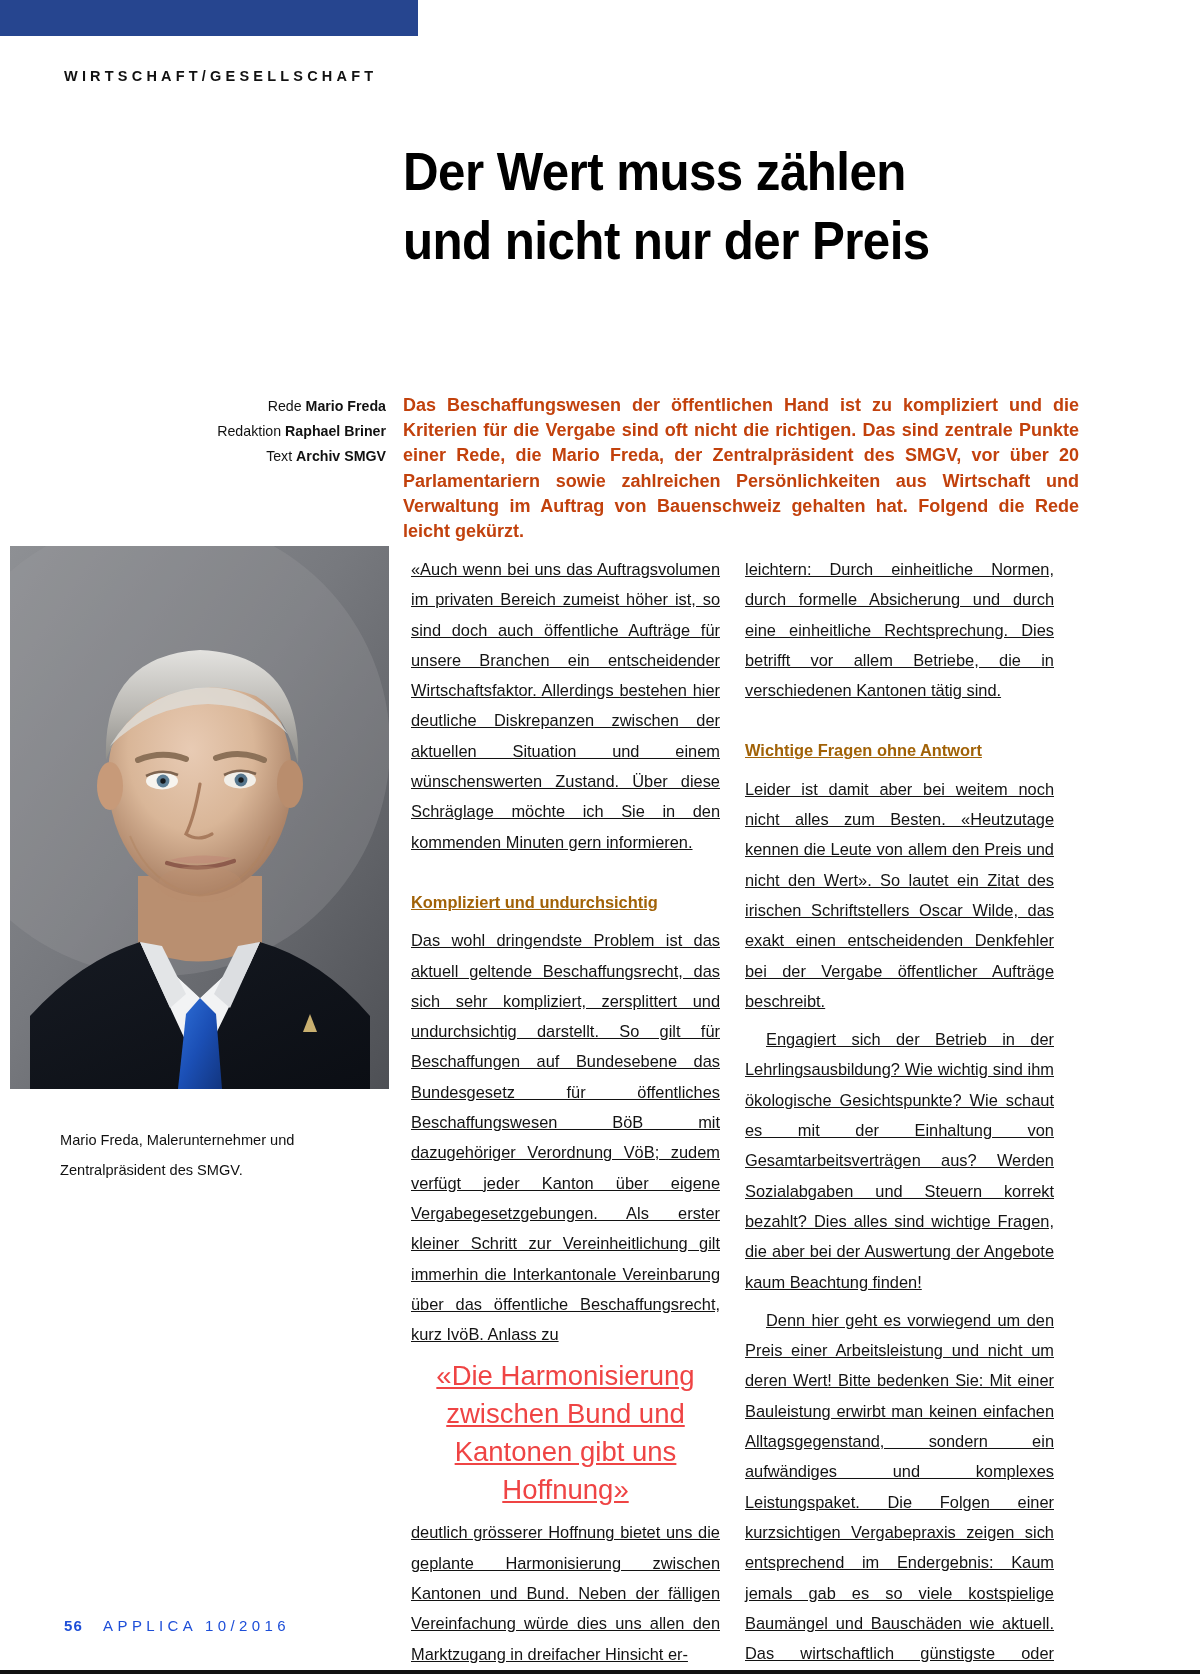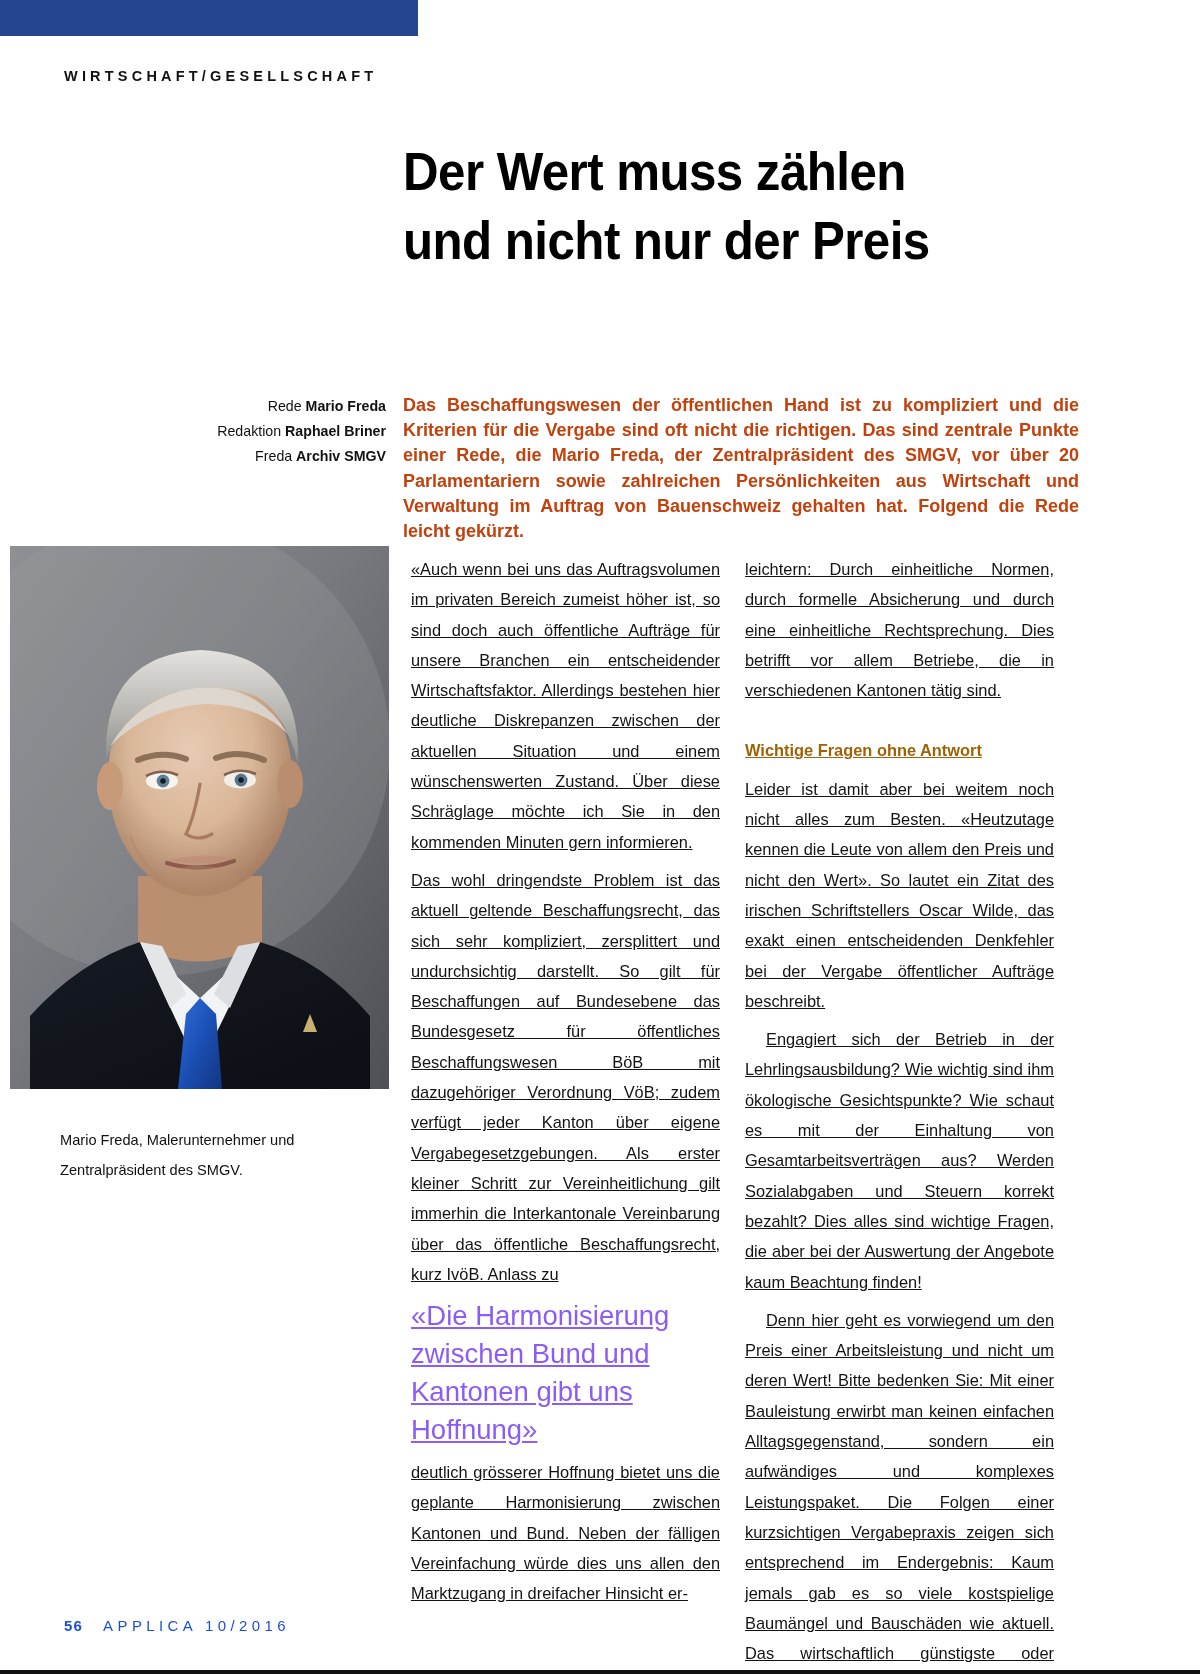--- a/index.html
+++ b/index.html
@@ -124,25 +124,25 @@
     margin: 0;
     font-weight: bold;
     text-align: left;
     color: #a16207;
   }
   .subhead.spaced { margin-top: 30px; }
 
   
   .pullquote {
     margin: 34px 0 30px 0;
-    text-align: left;
+    text-align: center;
     font-size: 27.5px;
     line-height: 38px;
     font-weight: normal;
-    color: #8b5cf6;
+    color: #ef4444;
     text-indent: 0;
   }
 
   
   .footer {
     position: absolute;
     left: 64px;
     bottom: 40px;
     font-size: 15px;
     color: #1d4ed8;
@@ -179,21 +179,21 @@
 <div class="byline">
   <div>
     <span class="b-label">Rede</span>
     <span class="b-name">Mario Freda</span>
   </div>
   <div>
     <span class="b-label">Redaktion</span>
     <span class="b-name">Raphael Briner</span>
   </div>
   <div>
-    <span class="b-label">Freda</span>
+    <span class="b-label">Text</span>
     <span class="b-name">Archiv SMGV</span>
   </div>
 </div>
 
 <div class="lead">Das Beschaffungswesen der öffentlichen Hand ist zu kompliziert und die Kriterien für die Vergabe sind oft nicht die richtigen. Das sind zentrale Punkte einer Rede, die Mario Freda, der Zentralpräsident des SMGV, vor über 20 Parlamentariern sowie zahlreichen Persönlichkeiten aus Wirtschaft und Verwaltung im Auftrag von Bauenschweiz gehalten hat. Folgend die Rede leicht gekürzt.</div>
 
 <div class="photo">
   <svg viewBox="0 0 379 543" preserveAspectRatio="xMidYMid slice">
     <defs>
       <linearGradient id="bgGrad" x1="0" y1="0" x2="1" y2="1">
@@ -265,20 +265,21 @@
 
     <path d="M120 290 Q140 340 190 350 Q240 340 260 290" stroke="#b08360" stroke-width="2" fill="none" opacity="0.5"></path>
     <ellipse cx="190" cy="338" rx="42" ry="18" fill="#bb8d6c" opacity="0.35"></ellipse>
   </svg>
 </div>
 
 <div class="caption">Mario Freda, Malerunternehmer und Zentralpräsident des SMGV.</div>
 
 <div class="col col-1">
   <p>«Auch wenn bei uns das Auftragsvolumen im privaten Bereich zumeist höher ist, so sind doch auch öffentliche Aufträge für unsere Branchen ein entscheidender Wirtschaftsfaktor. Allerdings bestehen hier deutliche Diskrepanzen zwischen der aktuellen Situation und einem wünschenswerten Zustand. Über diese Schräglage möchte ich Sie in den kommenden Minuten gern informieren.</p>
+  <p class="subhead spaced">Kompliziert und undurchsichtig</p>
   <p>Das wohl dringendste Problem ist das aktuell geltende Beschaffungsrecht, das sich sehr kompliziert, zersplittert und undurchsichtig darstellt. So gilt für Beschaffungen auf Bundesebene das Bundesgesetz für öffentliches Beschaffungswesen BöB mit dazugehöriger Verordnung VöB; zudem verfügt jeder Kanton über eigene Vergabegesetzgebungen. Als erster kleiner Schritt zur Vereinheitlichung gilt immerhin die Interkantonale Vereinbarung über das öffentliche Beschaffungsrecht, kurz IvöB. Anlass zu</p>
   <p class="pullquote">«Die Harmonisierung zwischen Bund und Kantonen gibt uns Hoffnung»</p>
   <p>deutlich grösserer Hoffnung bietet uns die geplante Harmonisierung zwischen Kantonen und Bund. Neben der fälligen Vereinfachung würde dies uns allen den Marktzugang in dreifacher Hinsicht er-</p>
 </div>
 
 <div class="col col-2">
   <p>leichtern: Durch einheitliche Normen, durch formelle Absicherung und durch eine einheitliche Rechtsprechung. Dies betrifft vor allem Betriebe, die in verschiedenen Kantonen tätig sind.</p>
   <p class="subhead spaced">Wichtige Fragen ohne Antwort</p>
   <p>Leider ist damit aber bei weitem noch nicht alles zum Besten. «Heutzutage kennen die Leute von allem den Preis und nicht den Wert». So lautet ein Zitat des irischen Schriftstellers Oscar Wilde, das exakt einen entscheidenden Denkfehler bei der Vergabe öffentlicher Aufträge beschreibt.</p>
   <p class="indent">Engagiert sich der Betrieb in der Lehrlingsausbildung? Wie wichtig sind ihm ökologische Gesichtspunkte? Wie schaut es mit der Einhaltung von Gesamtarbeitsverträgen aus? Werden Sozialabgaben und Steuern korrekt bezahlt? Dies alles sind wichtige Fragen, die aber bei der Auswertung der Angebote kaum Beachtung finden!</p>

